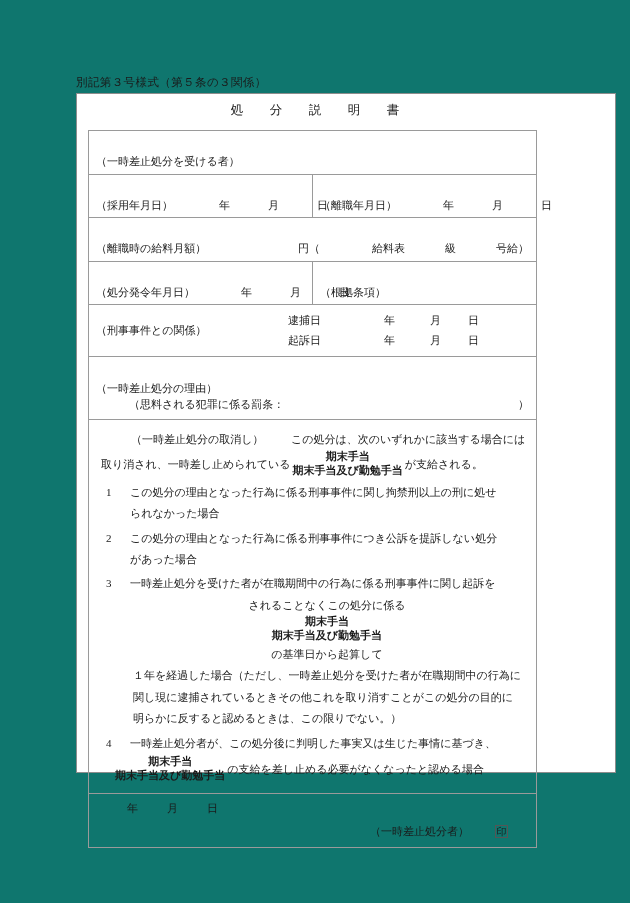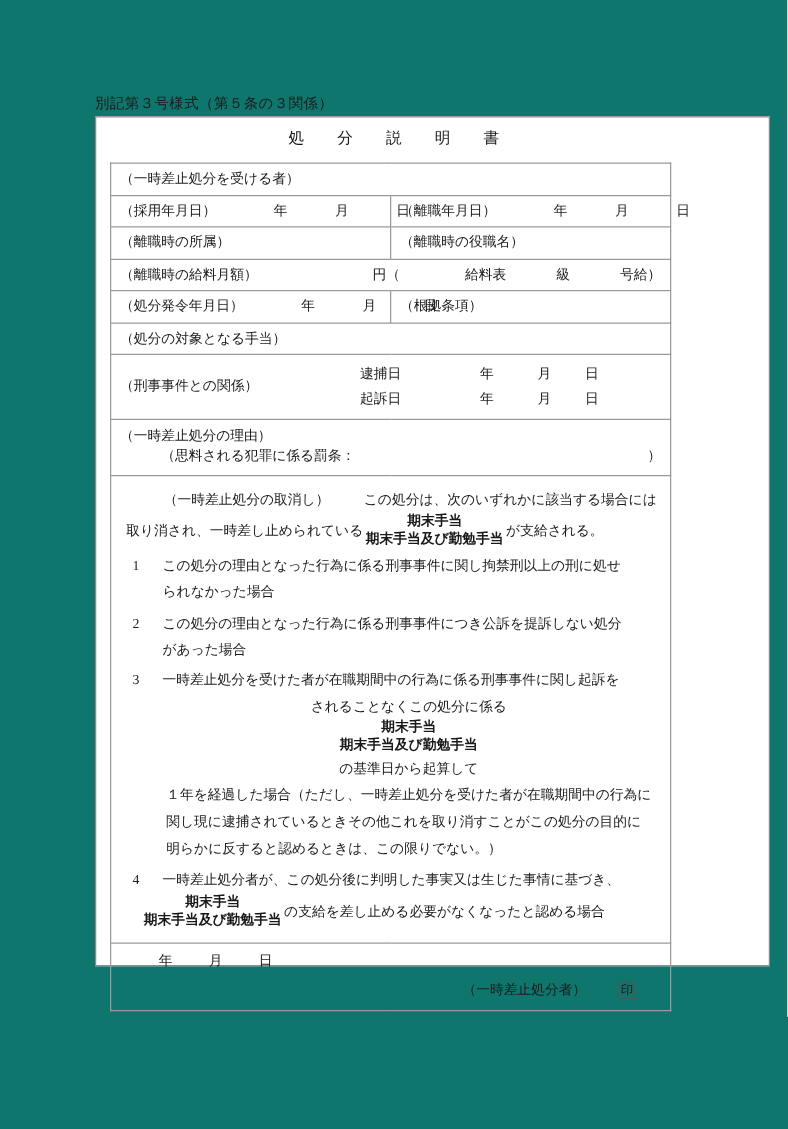--- a/index.html
+++ b/index.html
@@ -73,20 +73,21 @@
     border: 1px solid #9a9a9a;
     padding: 0;
     vertical-align: middle;
     line-height: 1.5;
   }
 
   .cell {
     padding: 4px 7px;
     position: relative;
     min-height: 12px;
+    margin-top: 18px;
   }
 
   
   .dateline {
     display: flex;
     align-items: center;
     white-space: nowrap;
   }
   .dateline .lbl { flex: 0 0 auto; }
   .dateline .sp-a { flex: 0 0 46px; }
@@ -286,32 +287,20 @@
               <span class="sp-a"></span>
               <span class="tick">年</span>
               <span class="sp-b"></span>
               <span class="tick">月</span>
               <span class="sp-c"></span>
               <span class="tick">日</span>
             </div>
           </td>
         </tr>
 
-        <tr>
-          <td>
-            <div class="cell">
-              <span>（離職時の所属）</span>
-            </div>
-          </td>
-          <td>
-            <div class="cell">
-              <span>（離職時の役職名）</span>
-            </div>
-          </td>
-        </tr>
 
         <tr>
           <td colspan="2">
             <div class="cell salaryline">
               <span>（離職時の給料月額）</span>
               <span class="grow"></span>
               <span>円（</span>
               <span class="gap1"></span>
               <span>給料表</span>
               <span class="gap2"></span>
@@ -334,27 +323,20 @@
               <span class="tick">日</span>
             </div>
           </td>
           <td>
             <div class="cell">
               <span>（根拠条項）</span>
             </div>
           </td>
         </tr>
 
-        <tr>
-          <td colspan="2">
-            <div class="cell">
-              <span>（処分の対象となる手当）</span>
-            </div>
-          </td>
-        </tr>
 
         <tr>
           <td colspan="2">
             <div class="crim">
               <div class="crim-label">（刑事事件との関係）</div>
               <div class="crim-rows">
                 <div class="crim-row">
                   <span class="ev">逮捕日</span>
                   <span class="y">年</span>
                   <span class="m">月</span>

